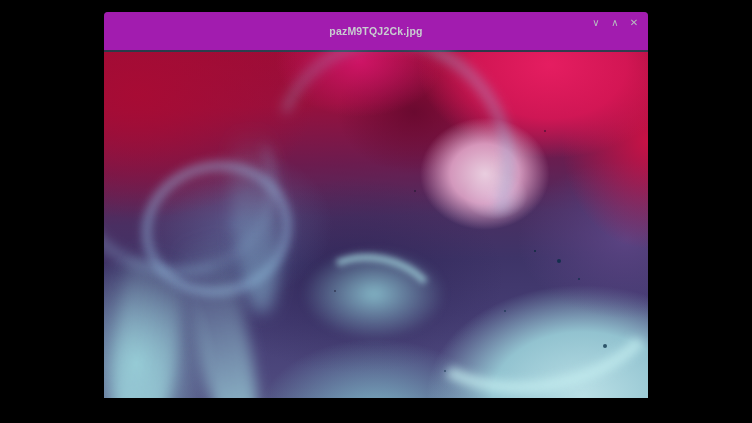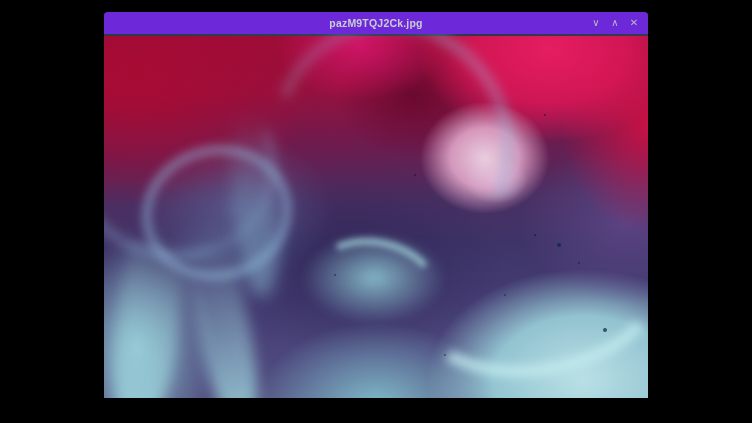--- a/index.html
+++ b/index.html
@@ -25,22 +25,22 @@
     top: 12px;
     width: 544px;
     height: 386px;
     border-radius: 4px 4px 0 0;
     overflow: hidden;
     background: #333a3f;
   }
 
   .titlebar {
     position: relative;
-    height: 22px;
-    background: #6d28d9;
+    height: 38px;
+    background: #a21caf;
     display: flex;
     align-items: center;
   }
 
   .titlebar .title {
     position: absolute;
     left: 0;
     right: 0;
     top: 0;
     bottom: 0;

